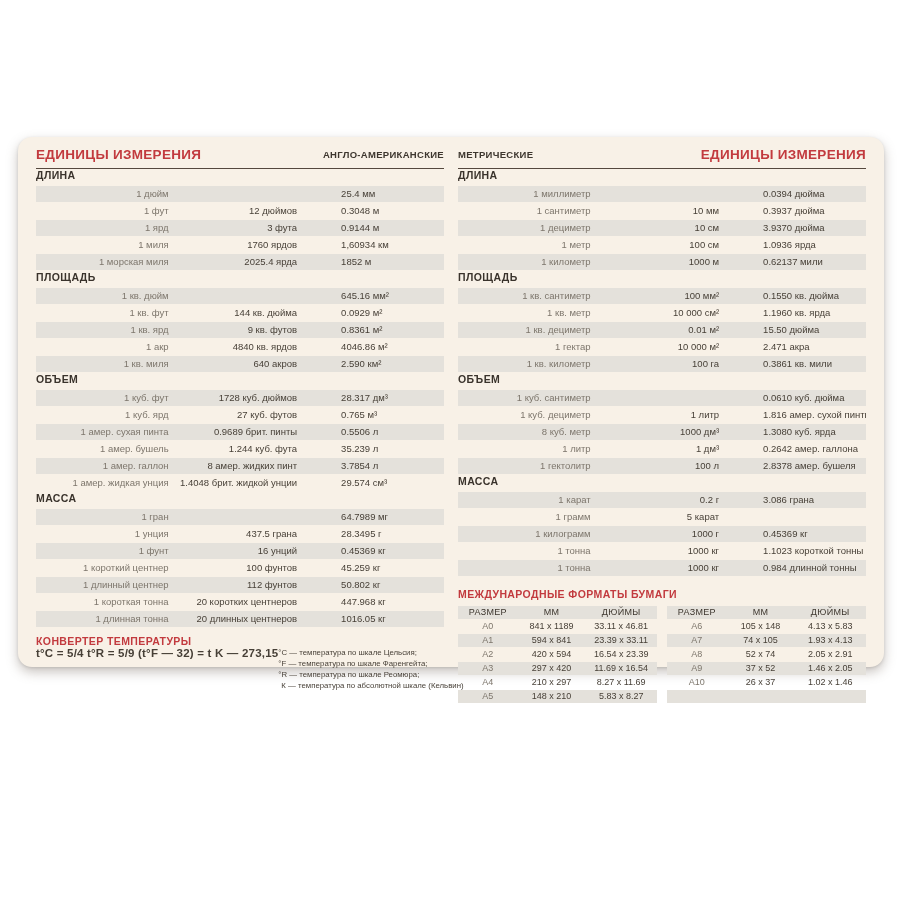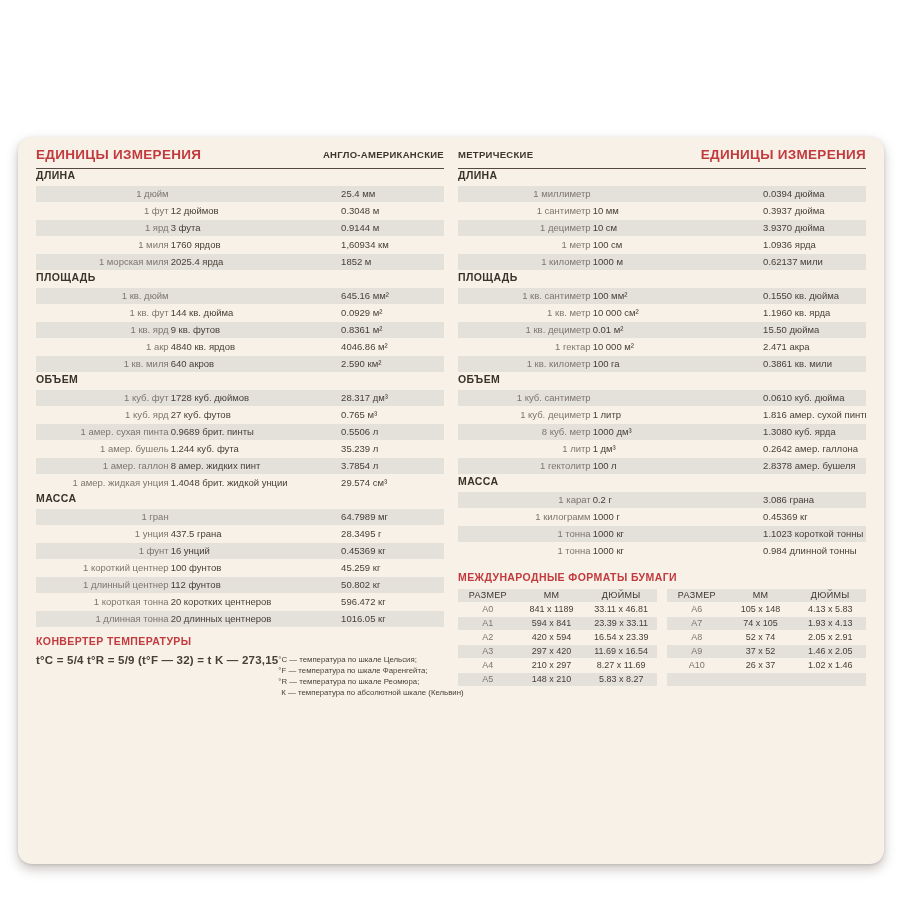--- a/index.html
+++ b/index.html
@@ -7,43 +7,43 @@
     --card-bg:#f8f1e7;
     --band:#e4e1db;
     --rule:#55483e;
     --text-dark:#463f36;
     --text-light:#7d766c;
   }
   *{margin:0;padding:0;box-sizing:border-box;}
   html,body{width:900px;height:900px;background:#ffffff;overflow:hidden;
     font-family:"Liberation Sans",sans-serif;}
   .card{
-    position:absolute;left:18px;top:137px;width:866px;height:727px;
+    position:absolute;left:18px;top:137px;width:866px;height:530px;
     background:var(--card-bg);border-radius:14px;
     box-shadow:0 5px 12px rgba(110,98,88,.38),0 1px 3px rgba(0,0,0,.12);
     padding:10px 18px 0 18px;display:flex;gap:14px;
   }
   .col{flex:1;min-width:0;}
   .col-header{display:flex;justify-content:space-between;align-items:flex-start;height:16px;}
   .title{color:var(--accent);font-weight:700;font-size:13.5px;letter-spacing:.3px;line-height:16px;white-space:nowrap;}
   .standard{font-size:9.5px;font-weight:700;color:#3d362e;letter-spacing:.3px;line-height:15px;white-space:nowrap;}
   .rule{border-bottom:1.5px solid var(--rule);margin-top:5px;}
   .section{}
   .section-label{font-size:10.5px;font-weight:700;color:#3a332c;letter-spacing:.4px;line-height:12px;}
   .section-label.red{color:var(--accent);}
   .rows{margin-top:5px;}
   .row{display:grid;grid-template-columns:33% 31% 36%;height:16px;line-height:16px;
     margin-bottom:1px;font-size:9.5px;color:var(--text-dark);}
   .rows .row:nth-child(odd){background:var(--band);}
   .cell{overflow:hidden;white-space:nowrap;}
   .c1{text-align:right;padding-right:2px;color:var(--text-light);}
-  .c2{text-align:left;}
+  .c2{text-align:right;}
   .c3{padding-left:44px;}
   .temp{margin-top:8px;}
-  .temp-body{display:flex;margin-top:7px;}
+  .temp-body{display:flex;margin-top:0;}
   .formula{font-weight:700;font-size:11.5px;color:var(--text-dark);letter-spacing:.2px;white-space:nowrap;}
   .legend{margin-left:auto;width:47%;font-size:7.8px;line-height:11px;color:var(--text-dark);}
   .legend-line{white-space:nowrap;}
   .legend-line:last-child{padding-left:3px;}
   .paper{margin-top:12px;}
   .paper-tables{display:flex;gap:10px;margin-top:6px;}
   .ptable{flex:1;}
   .prow{display:grid;grid-template-columns:30% 34% 36%;height:13px;line-height:13px;
     margin-bottom:1px;font-size:9px;color:var(--text-dark);text-align:center;}
   .ptable .prow:nth-child(odd){background:var(--band);}
@@ -181,21 +181,21 @@
               <span class="cell c3">45.259 кг</span>
             </div>
             <div class="row">
               <span class="cell c1">1 длинный центнер</span>
               <span class="cell c2">112 фунтов</span>
               <span class="cell c3">50.802 кг</span>
             </div>
             <div class="row">
               <span class="cell c1">1 короткая тонна</span>
               <span class="cell c2">20 коротких центнеров</span>
-              <span class="cell c3">596.472 кг</span>
+              <span class="cell c3">447.968 кг</span>
             </div>
             <div class="row">
               <span class="cell c1">1 длинная тонна</span>
               <span class="cell c2">20 длинных центнеров</span>
               <span class="cell c3">1016.05 кг</span>
             </div>
           </div>
         </div>
       </div>
     <div class="temp">
@@ -311,20 +311,25 @@
         </div>
         <div class="section">
           <div class="section-label">МАССА</div>
           <div class="rows">
             <div class="row">
               <span class="cell c1">1 карат</span>
               <span class="cell c2">0.2 г</span>
               <span class="cell c3">3.086 грана</span>
             </div>
             <div class="row">
+              <span class="cell c1">1 грамм</span>
+              <span class="cell c2">5 карат</span>
+              <span class="cell c3"></span>
+            </div>
+            <div class="row">
               <span class="cell c1">1 килограмм</span>
               <span class="cell c2">1000 г</span>
               <span class="cell c3">0.45369 кг</span>
             </div>
             <div class="row">
               <span class="cell c1">1 тонна</span>
               <span class="cell c2">1000 кг</span>
               <span class="cell c3">1.1023 короткой тонны</span>
             </div>
             <div class="row">

